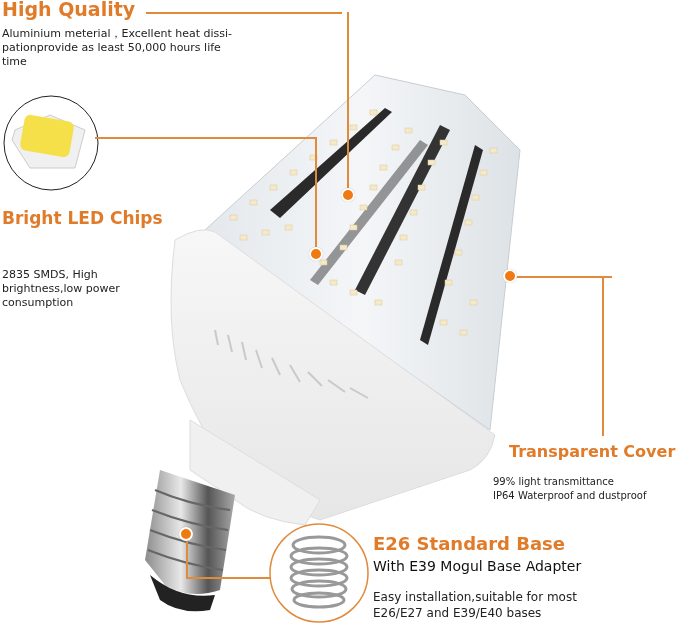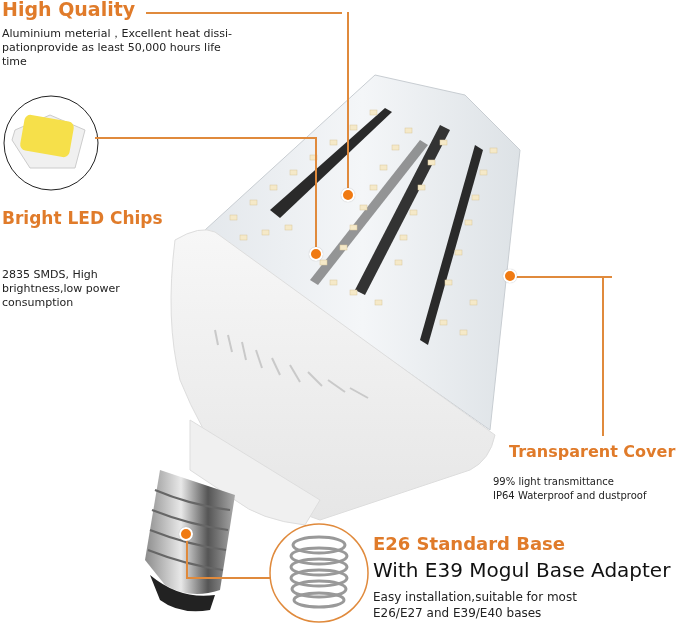--- a/index.html
+++ b/index.html
@@ -151,17 +151,17 @@
   <div>consumption</div>
 </div>
 
 <div class="abs title" style="left:493px;top:442px;font-size:16px;margin-left:16px;">Transparent Cover</div>
 <div class="abs desc" style="left:493px;top:475px;width:190px;font-size:10px;line-height:14px;">
   <div>99% light transmittance</div>
   <div>IP64 Waterproof and dustproof</div>
 </div>
 
 <div class="abs title" style="left:373px;top:533px;font-size:18px;text-align:center;">E26 Standard Base</div>
-<div class="abs" style="left:373px;top:558px;font-size:20px;color:#111;white-space:nowrap;">With E39 Mogul Base Adapter</div>
+<div class="abs" style="left:373px;top:558px;font-size:14px;color:#111;white-space:nowrap;">With E39 Mogul Base Adapter</div>
 <div class="abs desc" style="left:373px;top:589px;width:300px;font-size:12px;line-height:16px;">
   <div>Easy installation,suitable for most</div>
   <div>E26/E27 and E39/E40 bases</div>
 </div>
 
 </body></html>

